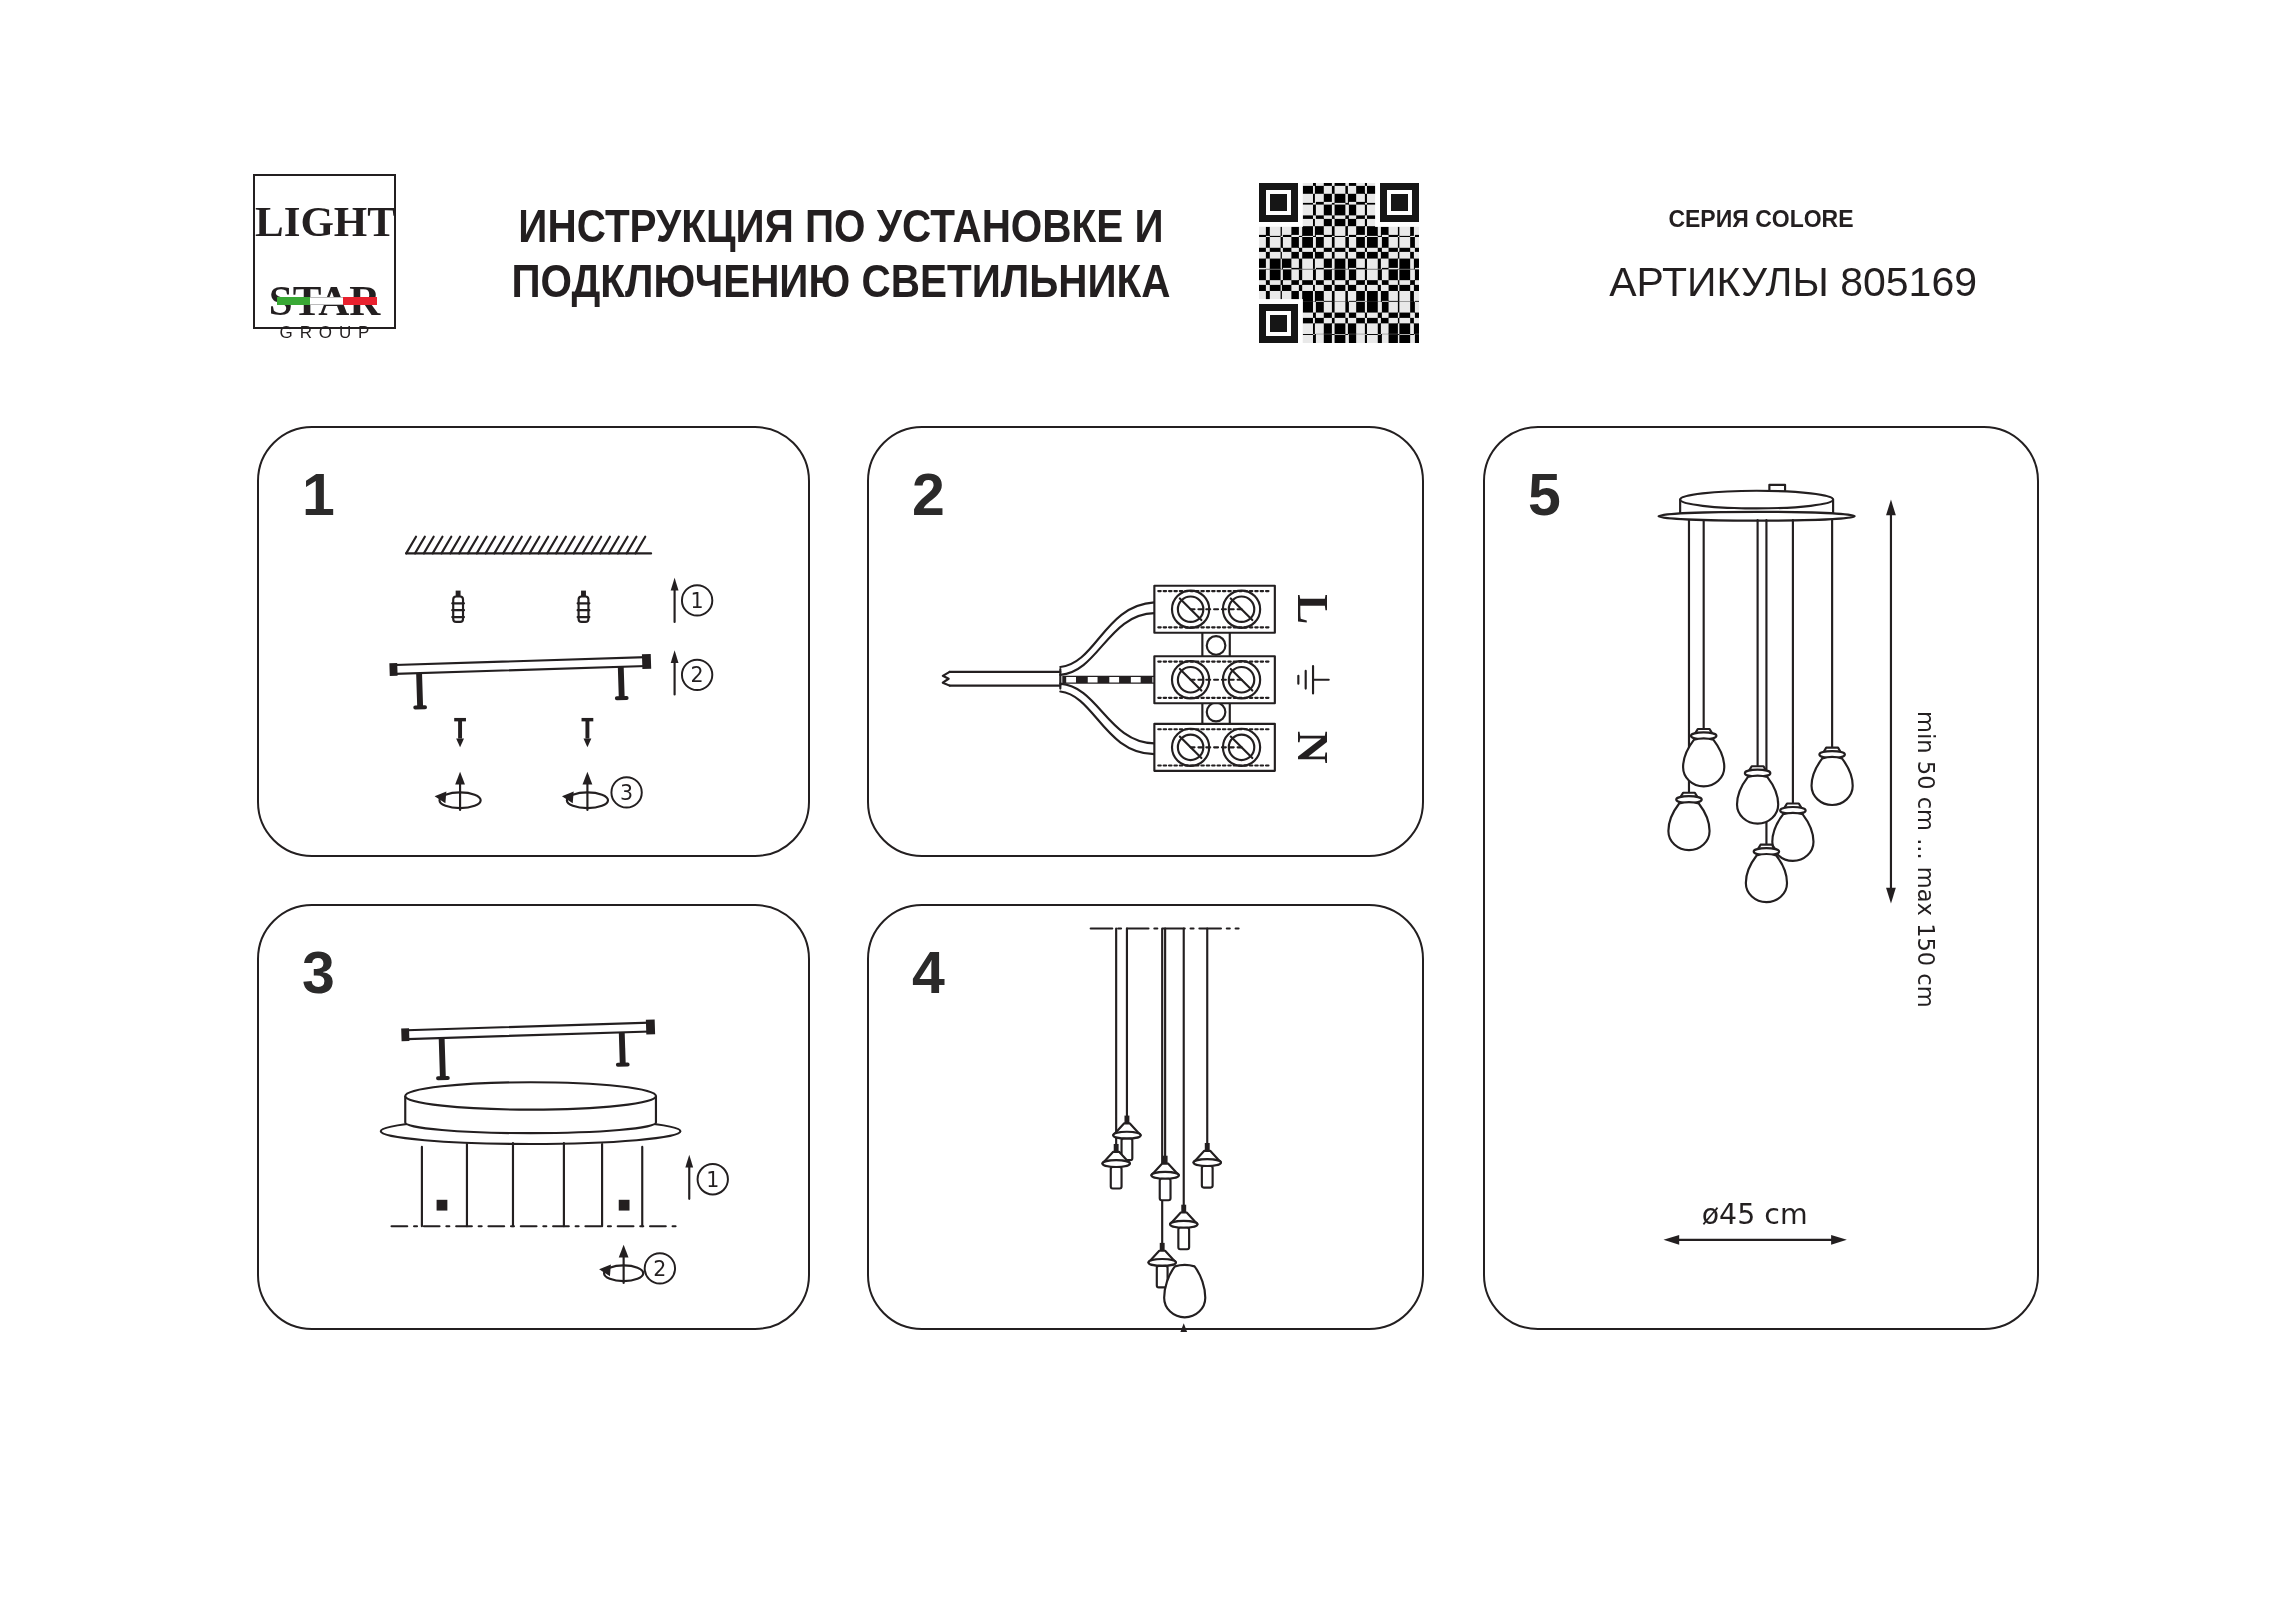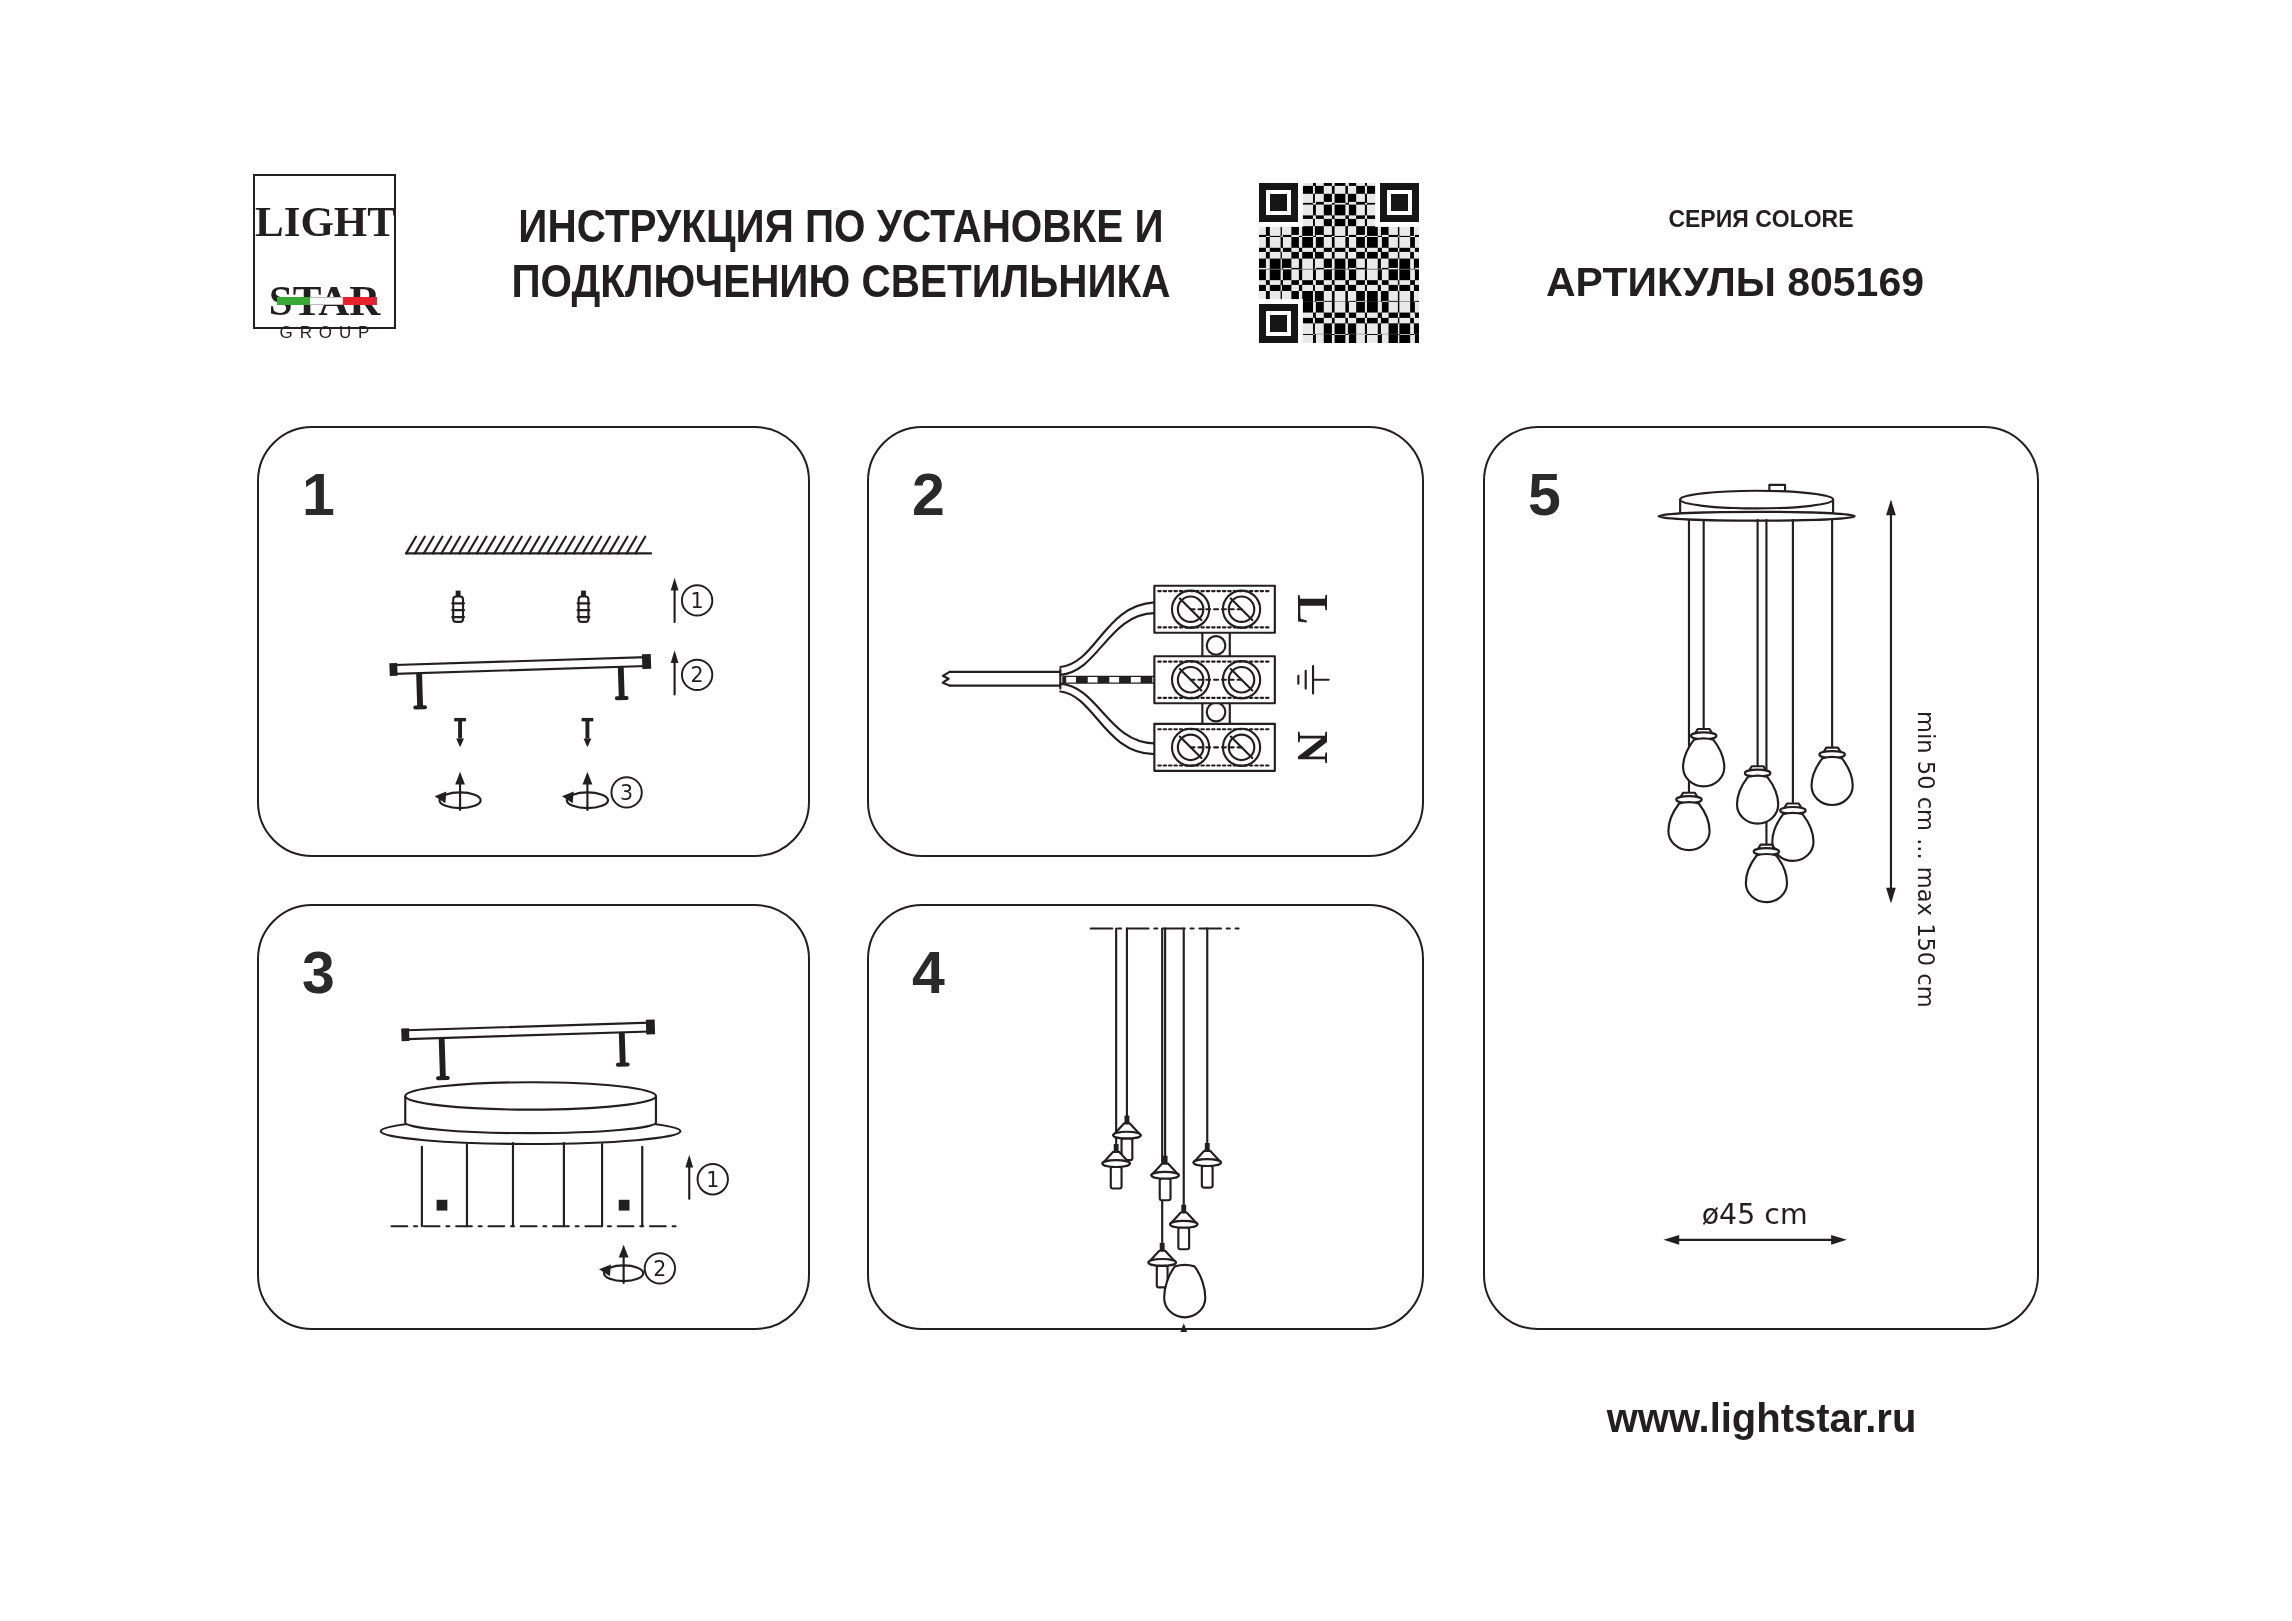--- a/index.html
+++ b/index.html
@@ -35,21 +35,21 @@
     background-size:21.6px 21.6px,33px 33px;
     background-position:0 0,6.9px 2.9px;
     background-blend-mode:difference;
   }
   .qr-finder{position:absolute;width:25.5px;height:25.5px;border:7.8px solid #161616;background:#fff;box-shadow:0 0 0 4.9px #fff;}
   .qr-finder::after{content:"";position:absolute;inset:3.9px;background:#161616;}
   .qr-finder.tl{left:8.8px;top:8.8px;}
   .qr-finder.tr{right:8.8px;top:8.8px;}
   .qr-finder.bl{left:8.8px;bottom:8.8px;}
   .series-label{position:absolute;left:1565px;top:206px;width:392px;text-align:center;font-weight:700;font-size:23px;}
-  .article-label{position:absolute;left:1546px;top:259px;width:431px;text-align:left;font-weight:700;font-size:41px;}
+  .article-label{position:absolute;left:1546px;top:259px;width:431px;text-align:right;font-weight:400;font-size:41px;}
   
   .panel{position:absolute;border:2.5px solid var(--ink);border-radius:55px;box-sizing:border-box;background:#fff;}
   .panel .num{position:absolute;left:43px;top:33px;font-size:59px;font-weight:700;color:#2b2a2a;}
   #panel1{left:257px;top:426px;width:553px;height:431px;}
   #panel2{left:867px;top:426px;width:557px;height:431px;}
   #panel3{left:257px;top:904px;width:553px;height:426px;}
   #panel4{left:867px;top:904px;width:557px;height:426px;}
   #panel5{left:1483px;top:426px;width:556px;height:904px;}
   .panel svg{position:absolute;left:0;top:0;}
   
@@ -395,16 +395,15 @@
 
       <text class="dimtxt" x="275" y="812">ø45 cm</text>
       <g>
         <path class="ln" d="M190 828 H361"></path>
         <polygon class="blk" points="198,823 198,833 182,828"></polygon>
         <polygon class="blk" points="353,823 353,833 369,828"></polygon>
       </g>
     </svg>
   </div>
 
-  <div class="website">www.lightstar.ru</div>
 
 </div>
 
 
 </body></html>

